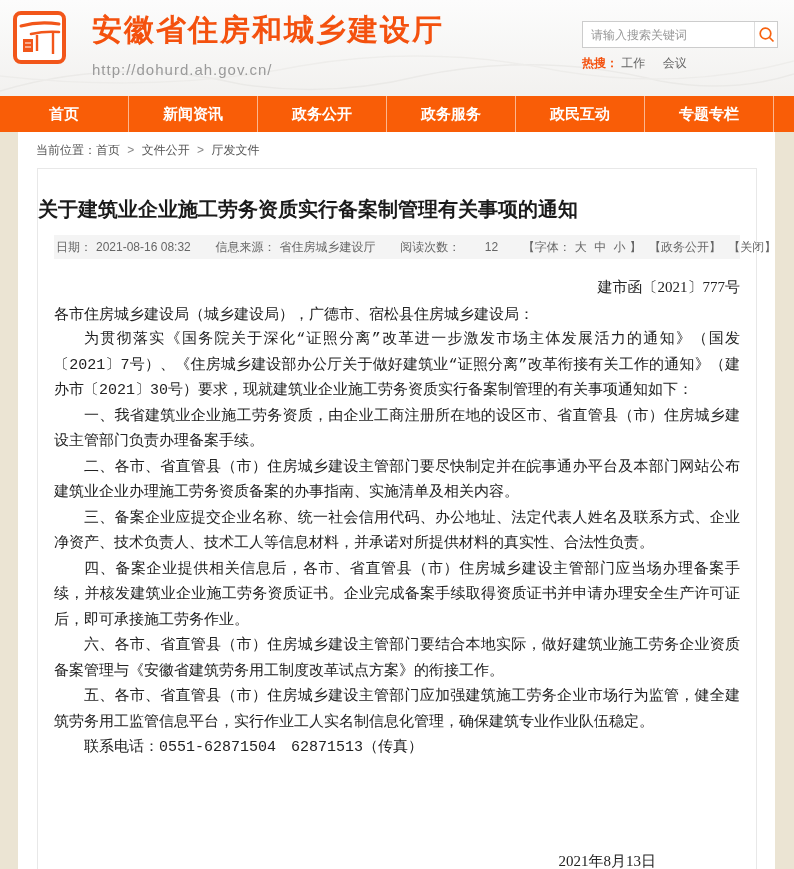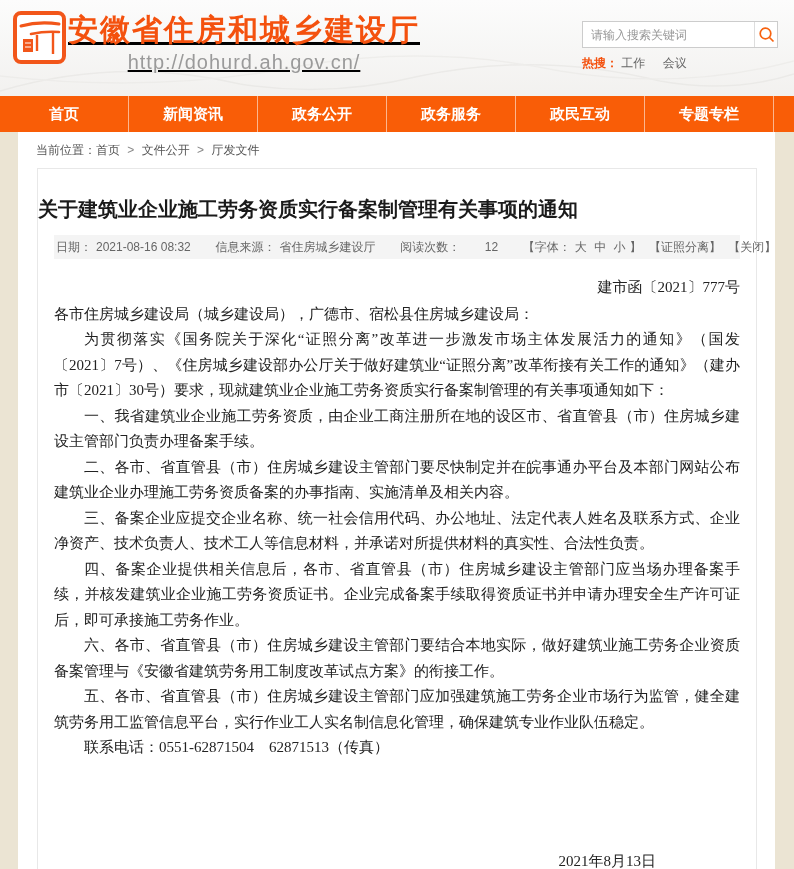--- a/index.html
+++ b/index.html
@@ -12,27 +12,27 @@
   }
   
   .header {
     height: 96px;
     background: linear-gradient(#fcfcfc, #f2f1ef);
     position: relative;
     overflow: hidden;
   }
   .mountains { position:absolute; left:0; bottom:0; width:100%; height:60px; opacity:.55; }
   .logo { position:absolute; left:13px; top:11px; width:53px; height:53px; }
-  .brand { position:absolute; left:68px; top:12px; text-align:center;text-decoration:underline; }
+  .brand { position:absolute; left:92px; top:12px; text-align:left; }
   .site-title {
     font-size: 30px; font-weight: bold; color: #f4510e;
     letter-spacing: 2px; line-height: 36px; display:block;
     font-family: "Liberation Sans", sans-serif;
   }
-  .site-url { font-size: 20px; color: #9a9a9a; letter-spacing: 1px; display:block; margin-top:3px; }
+  .site-url { font-size: 15px; color: #9a9a9a; letter-spacing: 1px; display:block; margin-top:13px; }
   .search-area { position:absolute; top:21px; right:16px; width:196px; }
   .search-box {
     display:flex; align-items:flex-start; height:27px;
     border:1px solid #ccc; background:#fff;
   }
   .search-input {
     flex:1; border:none; outline:none; height:100%;
     padding:0 8px; font-size:12px; color:#555; background:transparent;
   }
   .search-input::placeholder { color:#999; }
@@ -76,21 +76,21 @@
   }
   .meta-bar span { margin:0 2px; }
   .meta-gap { display:inline-block; width:10px; }
   .meta-link { cursor:pointer; }
   .doc-body {
     margin-top:16px; padding:0 16px;
     font-family:"Liberation Serif", serif;
     font-size:15px; color:#222; line-height:25.5px;
   }
   .doc-number { text-align:right; margin-bottom:1px; }
-  .doc-para { text-indent:2em; text-align:justify; }
+  .doc-para { text-indent:2em; text-align:justify;font-family:Liberation Mono, monospace; }
   .sign-date { text-align:right; padding-right:84px; margin-top:88px; }
 </style>
 </head>
 <body>
 
 <div class="header">
   <svg class="mountains" viewBox="0 0 794 60" preserveAspectRatio="none">
     <path d="M0,55 Q120,20 240,48 Q330,62 420,40 Q540,15 660,45 Q730,58 794,38" fill="none" stroke="#e4e3e0" stroke-width="1.5"></path>
     <path d="M0,40 Q160,58 300,30 Q430,8 560,35 Q680,55 794,25" fill="none" stroke="#e9e8e5" stroke-width="1.5"></path>
   </svg>
@@ -154,21 +154,21 @@
     <div class="meta-bar">
       <span>日期：</span><span>2021-08-16 08:32</span>
       <span class="meta-gap"></span>
       <span>信息来源：</span><span>省住房城乡建设厅</span>
       <span class="meta-gap"></span>
       <span>阅读次数：</span>
       <span class="meta-gap"></span>
       <span>12</span>
       <span class="meta-gap"></span>
       <span>【字体：</span><span class="meta-link">大</span> <span class="meta-link">中</span> <span class="meta-link">小</span><span>】</span>
-      <span class="meta-link">【证照分离】</span>
+      <span class="meta-link">【政务公开】</span>
       <span class="meta-link">【关闭】</span>
     </div>
 
     <div class="doc-body">
       <div class="doc-number">建市函〔2021〕777号</div>
       <div class="doc-salutation">各市住房城乡建设局（城乡建设局），广德市、宿松县住房城乡建设局：</div>
       <p class="doc-para">为贯彻落实《国务院关于深化“证照分离”改革进一步激发市场主体发展活力的通知》（国发〔2021〕7号）、《住房城乡建设部办公厅关于做好建筑业“证照分离”改革衔接有关工作的通知》（建办市〔2021〕30号）要求，现就建筑业企业施工劳务资质实行备案制管理的有关事项通知如下：</p>
       <p class="doc-para">一、我省建筑业企业施工劳务资质，由企业工商注册所在地的设区市、省直管县（市）住房城乡建设主管部门负责办理备案手续。</p>
       <p class="doc-para">二、各市、省直管县（市）住房城乡建设主管部门要尽快制定并在皖事通办平台及本部门网站公布建筑业企业办理施工劳务资质备案的办事指南、实施清单及相关内容。</p>
       <p class="doc-para">三、备案企业应提交企业名称、统一社会信用代码、办公地址、法定代表人姓名及联系方式、企业净资产、技术负责人、技术工人等信息材料，并承诺对所提供材料的真实性、合法性负责。</p>

